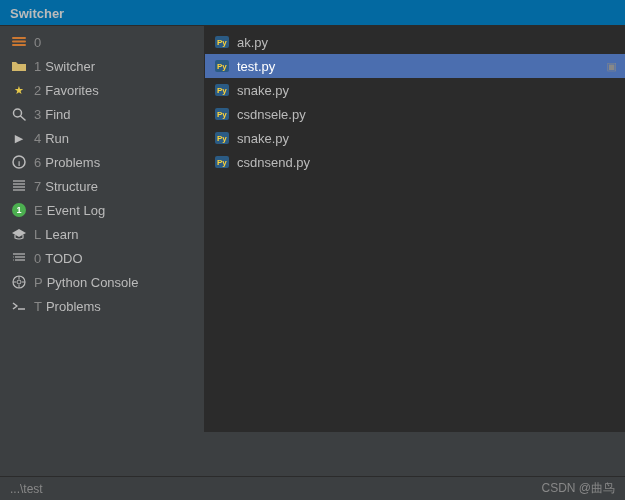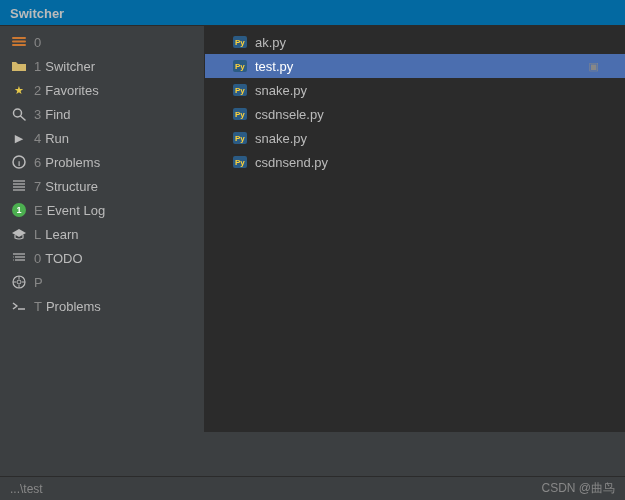--- a/index.html
+++ b/index.html
@@ -72,21 +72,21 @@
     .file-list {
       flex: 1;
       background-color: #2b2b2b;
       overflow-y: auto;
       padding: 4px 0;
     }
 
     .file-item {
       display: flex;
       align-items: center;
-      padding: 4px 26px;
+      padding: 4px 8px;
       cursor: pointer;
       color: #bbbbbb;
       font-size: 13px;
       white-space: nowrap;
     }
 
     .file-item.selected {
       background-color: #4b6eaf;
       color: #ffffff;
     }
@@ -255,20 +255,21 @@
         <svg width="16" height="14" viewBox="0 0 16 14">
           <circle cx="8" cy="7" r="6" fill="none" stroke="#bbbbbb" stroke-width="1.2"></circle>
           <circle cx="8" cy="7" r="2" fill="none" stroke="#bbbbbb" stroke-width="1"></circle>
           <line x1="8" y1="1" x2="8" y2="4" stroke="#bbbbbb" stroke-width="1"></line>
           <line x1="8" y1="10" x2="8" y2="13" stroke="#bbbbbb" stroke-width="1"></line>
           <line x1="2" y1="7" x2="5" y2="7" stroke="#bbbbbb" stroke-width="1"></line>
           <line x1="11" y1="7" x2="14" y2="7" stroke="#bbbbbb" stroke-width="1"></line>
         </svg>
       </span>
       <span class="shortcut">P</span>
+      <span>Python Console</span>
     </div>
 
     <div class="sidebar-item">
       <span class="icon icon-terminal">
         <svg width="16" height="14" viewBox="0 0 16 14">
           <polyline points="2,4 6,7 2,10" fill="none" stroke="#bbbbbb" stroke-width="1.5" stroke-linejoin="round"></polyline>
           <line x1="7" y1="10" x2="14" y2="10" stroke="#bbbbbb" stroke-width="1.5"></line>
         </svg>
       </span>
       <span class="shortcut">T</span>

